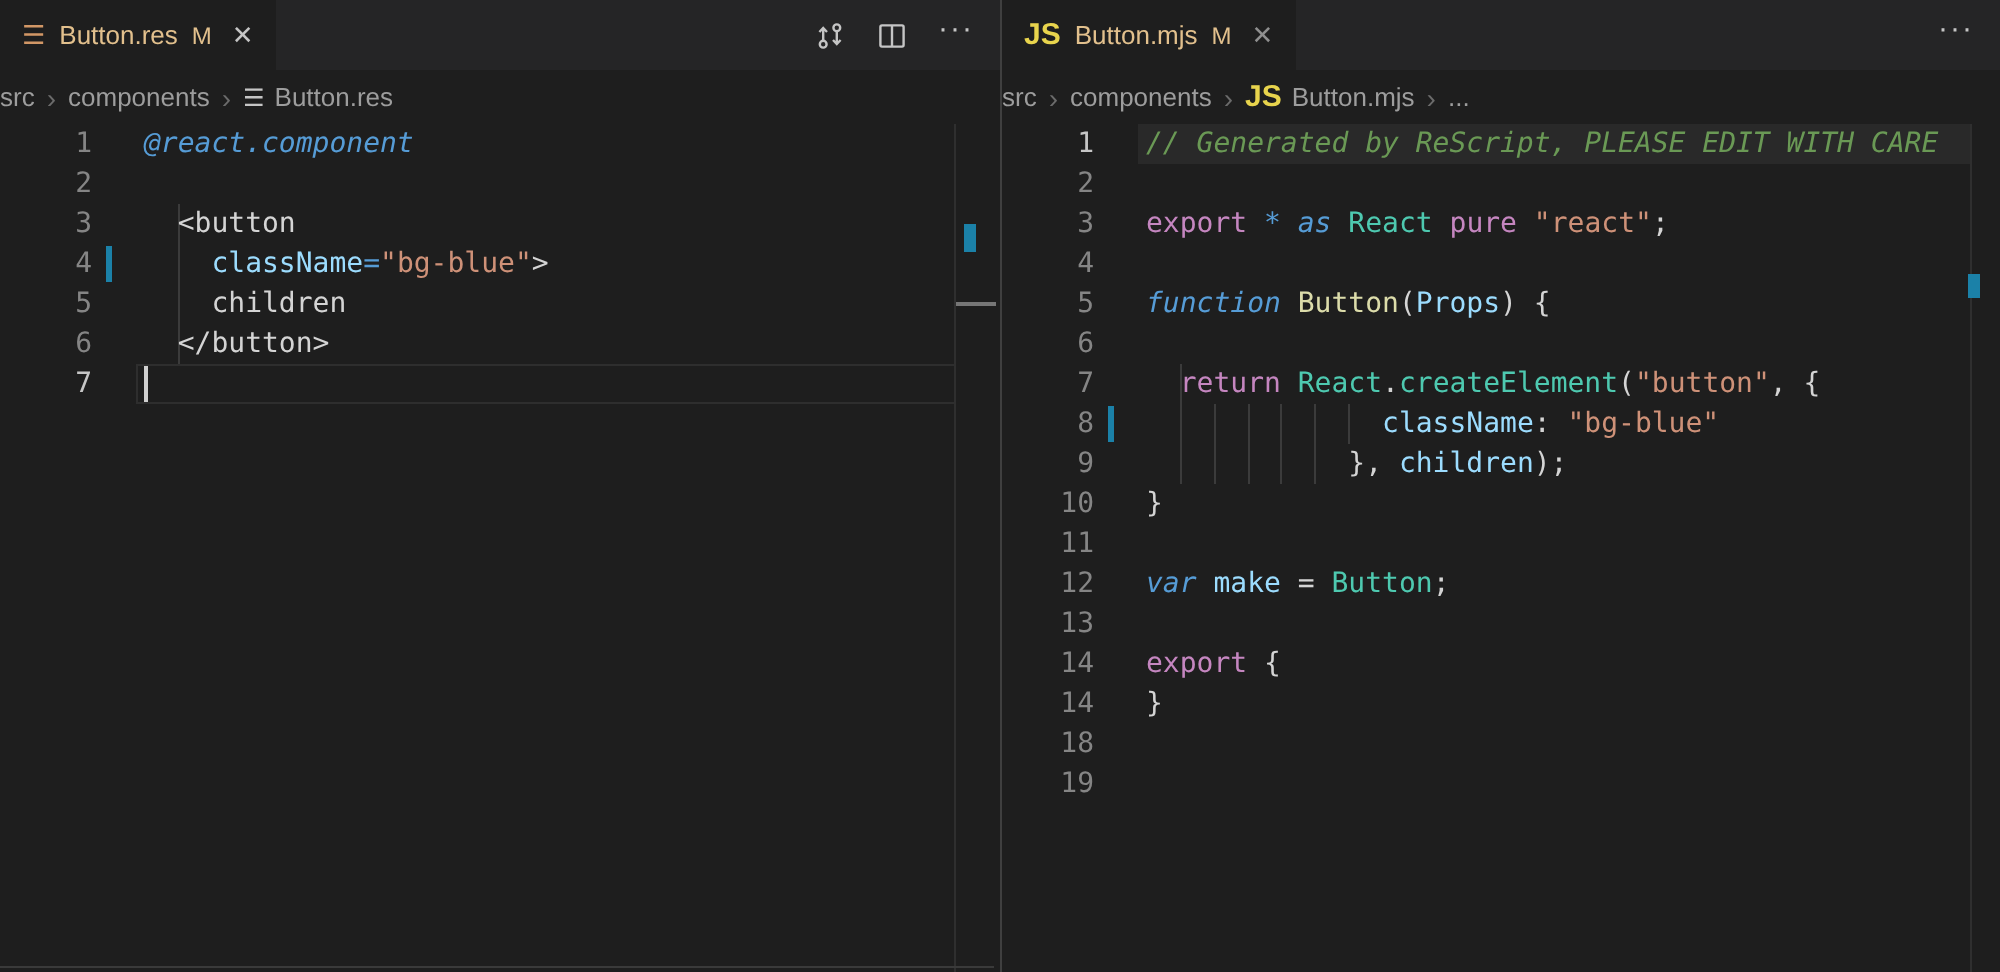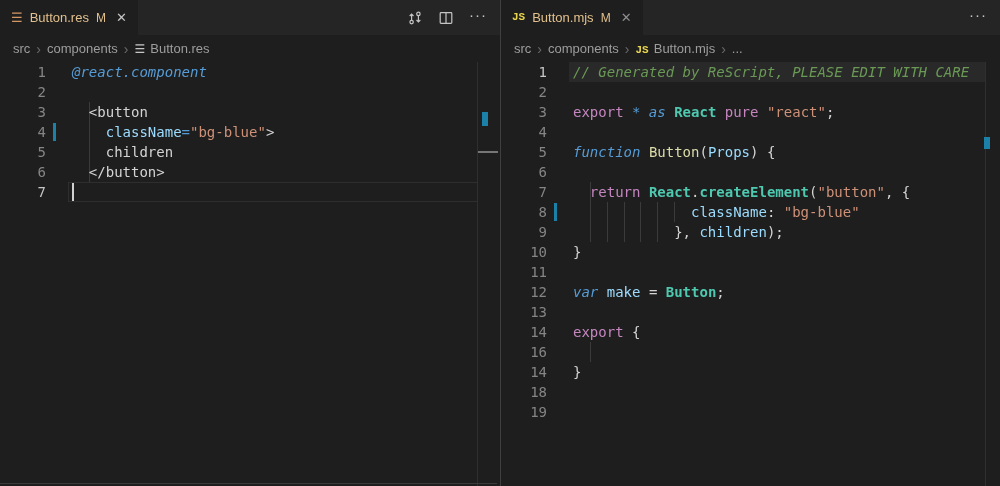--- a/index.html
+++ b/index.html
@@ -11,44 +11,44 @@
   .divider{width:1px;background:#3f3f3f;}
 
   
   .tabbar{height:35px;background:#252526;display:flex;align-items:stretch;position:relative;}
   .tab{display:flex;align-items:center;padding:0 11px;background:#1e1e1e;cursor:pointer;}
   .tlabel{color:#e2c08d;font-size:13px;margin-left:7px;}
   .tbadge{color:#e2c08d;font-size:12px;margin-left:7px;}
   .tclose{color:#c5c5c5;font-size:13px;margin-left:10px;line-height:1;}
   .pane.right .tclose{color:#8f8f8f;}
   .res-glyph{color:#d29766;font-size:13px;line-height:1;}
-  .js-glyph{color:#e8d44d;font-weight:bold;font-size:11px;line-height:1;font-family:Liberation Mono, monospace;}
+  .js-glyph{color:#e8d44d;font-weight:bold;font-size:15px;line-height:1;font-family:Liberation Sans, sans-serif;}
   .tab-actions{position:absolute;right:13px;top:0;height:35px;display:flex;align-items:center;gap:15px;}
   .action{color:#c5c5c5;cursor:pointer;display:flex;align-items:center;}
   .action svg{display:block;}
   .more-glyph{font-size:15px;letter-spacing:1px;color:#c5c5c5;line-height:1;padding-bottom:6px;}
 
   
-  .crumbs{height:27px;display:flex;align-items:center;padding-left:13px;font-size:13px;color:#9d9d9d;background:#1e1e1e;}
+  .crumbs{height:27px;display:flex;align-items:center;font-size:13px;color:#9d9d9d;background:#1e1e1e;}
   .crumb{cursor:pointer;white-space:nowrap;}
   .crumb-sep{color:#6b6b6b;margin:0 6px;font-size:14px;line-height:1;}
   .crumb-icon{margin-right:5px;}
   .crumb-icon.file{color:#c5c5c5;font-size:12px;}
 
   
   .editor{position:absolute;top:62px;left:0;right:0;bottom:0;font-family:"DejaVu Sans Mono",monospace;font-size:14px;line-height:20px;}
   .row{display:flex;height:20px;position:relative;cursor:text;}
   .ln{width:46px;text-align:right;color:#858585;flex:none;user-select:none;}
   .ln.act{color:#c6c6c6;}
   .mk{width:26px;flex:none;position:relative;}
   .modbar{position:absolute;left:7px;top:1px;bottom:1px;width:3px;background:#1b81a8;}
   .code{flex:1;position:relative;white-space:pre;color:#d4d4d4;}
   .guide{position:absolute;top:0;bottom:0;width:1px;background:#3b3b3b;}
   .tk{position:relative;}
-  .kp{color:#c586c0;} .kb{color:#569cd6;font-style:italic;} .ty{color:#4ec9b0;font-weight:bold;} .fn{color:#dcdcaa;}
+  .kp{color:#c586c0;} .kb{color:#569cd6;font-style:italic;} .ty{color:#4ec9b0;} .fn{color:#dcdcaa;}
   .vr{color:#9cdcfe;} .st{color:#ce9178;} .pl{color:#d4d4d4;}
   .cm{color:#6a9955;font-style:italic;}
   .cursor{position:absolute;left:0;top:1px;width:2px;height:18px;background:#d0d0d0;}
   .curbg{position:absolute;left:68px;right:15px;top:0;bottom:0;background:rgba(255,255,255,0.05);}
   .curborder{position:absolute;left:68px;right:22px;top:0;bottom:0;border:1px solid #2e2e2e;box-sizing:border-box;}
 
   
   .ruler-line{position:absolute;top:62px;bottom:0;width:1px;background:#2f2f2f;}
   .ruler-mod{position:absolute;width:6px;background:#1b81a8;}
   .ruler-cursor{position:absolute;height:2px;background:#767676;}
@@ -227,25 +227,20 @@
           <div class="ln">13</div>
           <div class="mk"></div>
           <div class="code"></div>
         </div>
         <div class="row">
           <div class="ln">14</div>
           <div class="mk"></div>
           <div class="code"><span class="tk kp">export</span><span class="tk pl"> {</span></div>
         </div>
         <div class="row">
-          <div class="ln">16</div>
-          <div class="mk"></div>
-          <div class="code"><span class="guide" style="left: 16.86px;"></span></div>
-        </div>
-        <div class="row">
           <div class="ln">14</div>
           <div class="mk"></div>
           <div class="code"><span class="tk pl">}</span></div>
         </div>
         <div class="row">
           <div class="ln">18</div>
           <div class="mk"></div>
         </div>
         <div class="row">
           <div class="ln">19</div>

